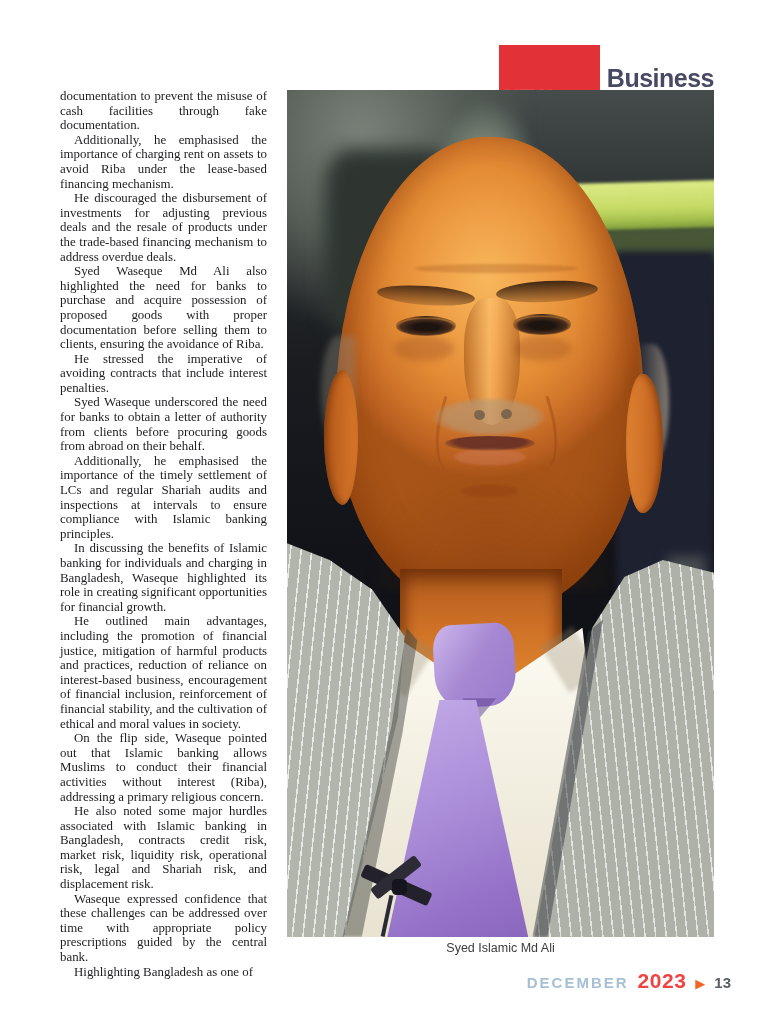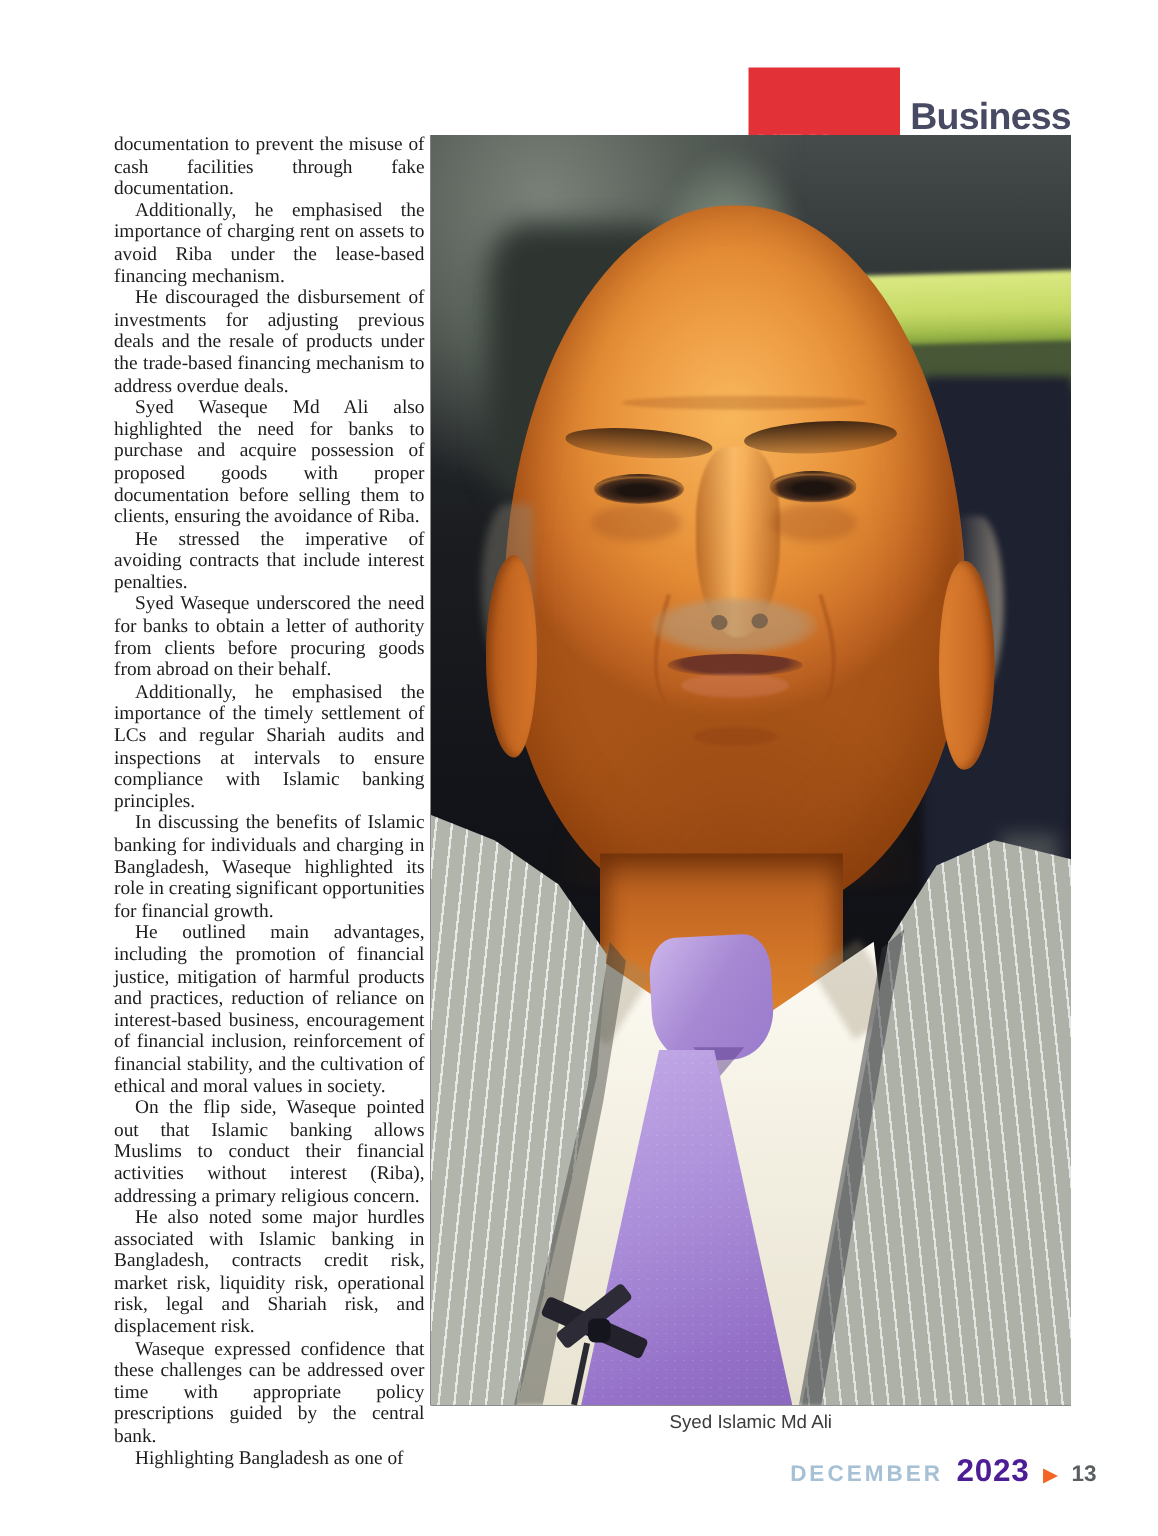--- a/index.html
+++ b/index.html
@@ -18,21 +18,21 @@
   
   .masthead{position:absolute;top:45px;right:58px;display:flex;align-items:center;gap:7px;
     font-family:"Liberation Sans",sans-serif;}
   .logo-box{background:var(--logo_red,#e23237);padding:2px 4px 3px 5px;line-height:1;display:flex;align-items:baseline;}
   .logo-seg{font-weight:bold;font-size:22px;letter-spacing:-1.5px;line-height:1;}
   .logo-new{color:var(--logo_ink,#17090c);text-shadow:0 0 1px #fff;margin-top:40px;}
   .logo-age{color:#ffffff;margin-left:2px;}
   .logo-business{color:var(--logo_business,#484a63);font-weight:bold;font-size:25px;letter-spacing:-0.5px;}
 
   
-  .article{position:absolute;left:76px;top:89px;width:207px;
+  .article{position:absolute;left:60px;top:89px;width:207px;
     font-size:12.9px;line-height:14.6px;text-align:justify;color:#1d1d20;}
   .article p{margin:0;text-indent:14px;}
   .article p:first-of-type{text-indent:0;}
 
   
   .photo{position:absolute;left:287px;top:90px;width:427px;height:847px;overflow:hidden;
     background:linear-gradient(180deg,#464c4b 0%,#2c3132 14%,#1a1c20 32%,#121318 55%,#0f1013 78%,#101114 100%);}
   .photo *{position:absolute;}
 
   .bg-blob1{left:-6%;top:-5%;width:62%;height:32%;
@@ -127,21 +127,21 @@
   .mic-cable{left:23%;top:95%;width:1%;height:5%;background:#2a2a33;transform:rotate(12deg);}
 
   
   .caption{position:absolute;left:287px;top:941px;width:427px;text-align:center;
     font-family:"Liberation Sans",sans-serif;font-size:12.5px;color:#3c3c3c;}
 
   
   .footer{position:absolute;top:969px;right:41px;display:flex;align-items:baseline;gap:9px;
     font-family:"Liberation Sans",sans-serif;}
   .footer-month{color:var(--month_blue,#a6c0d6);font-weight:bold;font-size:15px;letter-spacing:2px;}
-  .footer-year{color:#4c1d95;font-weight:bold;font-size:21px;letter-spacing:.5px;}
+  .footer-year{color:#ef4444;font-weight:bold;font-size:21px;letter-spacing:.5px;}
   .footer-arrow{color:var(--arrow_orange,#f26522);font-size:13px;font-family:"DejaVu Sans",sans-serif;}
   .footer-page{color:var(--page_gray,#5a5e61);font-weight:600;font-size:15px;}
 </style>
 </head>
 <body>
 
 <div class="page">
 
   <header class="masthead">
     <div class="logo-box">

